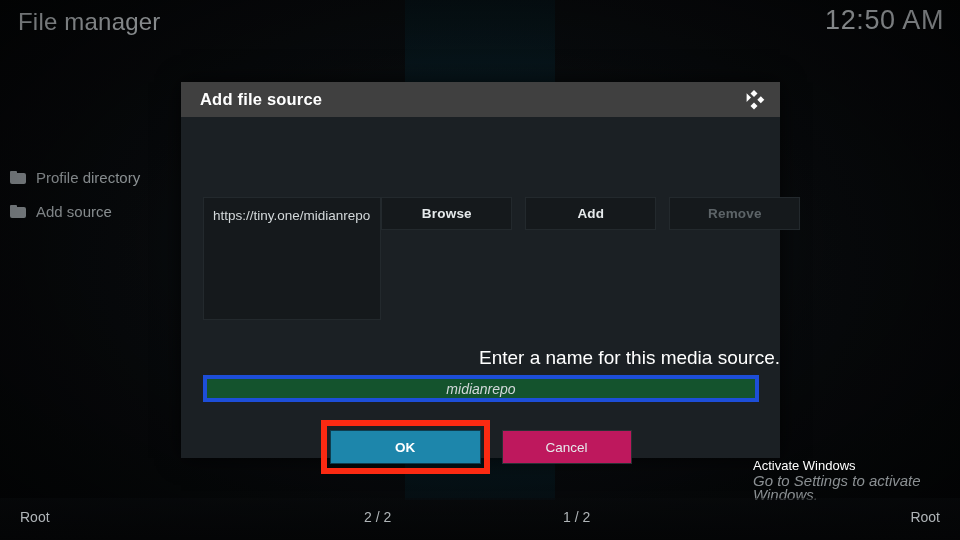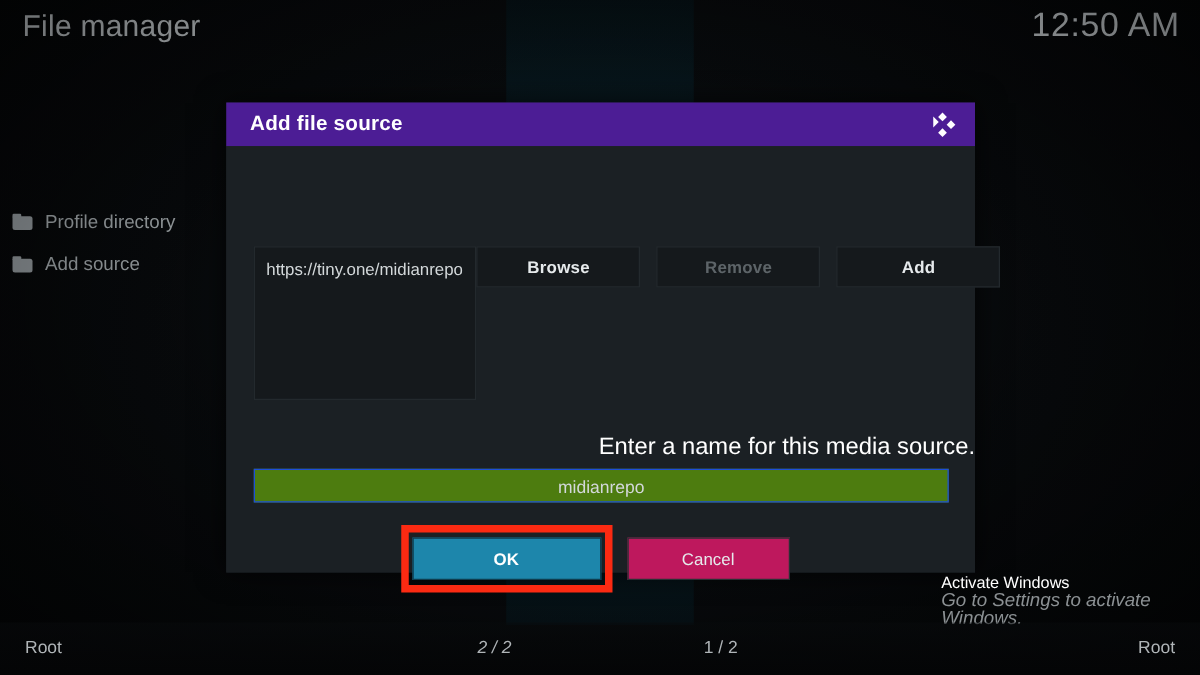--- a/index.html
+++ b/index.html
@@ -107,21 +107,21 @@
   .dialog {
     position: absolute;
     left: 181px; top: 82px;
     width: 599px; height: 376px;
     background: #191e22;
     box-shadow: 0 0 22px rgba(0,0,0,.75);
   }
   .dlg-titlebar {
     position: relative;
     height: 35px;
-    background: #4c1d95;
+    background: #404040;
     display: flex;
     align-items: center;
   }
   .dlg-title {
     margin-left: 19px;
     font-size: 16.5px;
     font-weight: 700;
     color: #ffffff;
     letter-spacing: .2px;
   }
@@ -198,28 +198,29 @@
   .btn.disabled {
     color: #5d6468;
   }
 
   
   .name-field {
     position: absolute;
     left: 22px; top: 258px;
     width: 556px;
     height: 27px;
-    background: #4d7c0f;
-    border: 1px solid #1d4ed8;
+    background: #14532d;
+    border: 4px solid #1d4ed8;
     box-sizing: border-box;
     display: flex;
     align-items: center;
     justify-content: center;
     font-size: 14px;
     color: #d3d8da;
+    font-style: italic;
   }
 
   
   .actions {
     position: absolute;
     left: 0; right: 0;
     top: 313px;
     display: flex;
     justify-content: center;
     gap: 21px;
@@ -296,21 +297,21 @@
     width: 960px; height: 42px;
     background: linear-gradient(180deg, rgba(8,10,12,.55) 0%, rgba(4,5,6,.9) 100%);
   }
   .bb-item {
     position: absolute;
     top: 11px;
     font-size: 14px;
     color: #b0b5b8;
   }
   .bb-left   { left: 20px; }
-  .bb-mid1   { left: 382px; font-style: italic; }
+  .bb-mid1   { left: 364px; }
   .bb-mid2   { left: 563px; }
   .bb-right  { right: 20px; }
 </style>
 </head>
 <body>
 
 <div id="screen">
 
   <div class="bg-base"></div>
   <div class="bg-panel"></div>
@@ -351,22 +352,22 @@
 
     <div class="dlg-body">
 
 
       <div class="path-row">
         <div class="path-list">
           <div class="path-entry">https://tiny.one/midianrepo</div>
         </div>
         <div class="side-btns">
           <div class="btn">Browse</div>
+          <div class="btn">Add</div>
           <div class="btn disabled">Remove</div>
-          <div class="btn">Add</div>
         </div>
       </div>
 
       <div class="hint2">Enter a name for this media source.</div>
 
       <div class="name-field">midianrepo</div>
 
       <div class="actions">
         <div class="ok-wrap">
           <div class="btn-ok">OK</div>

